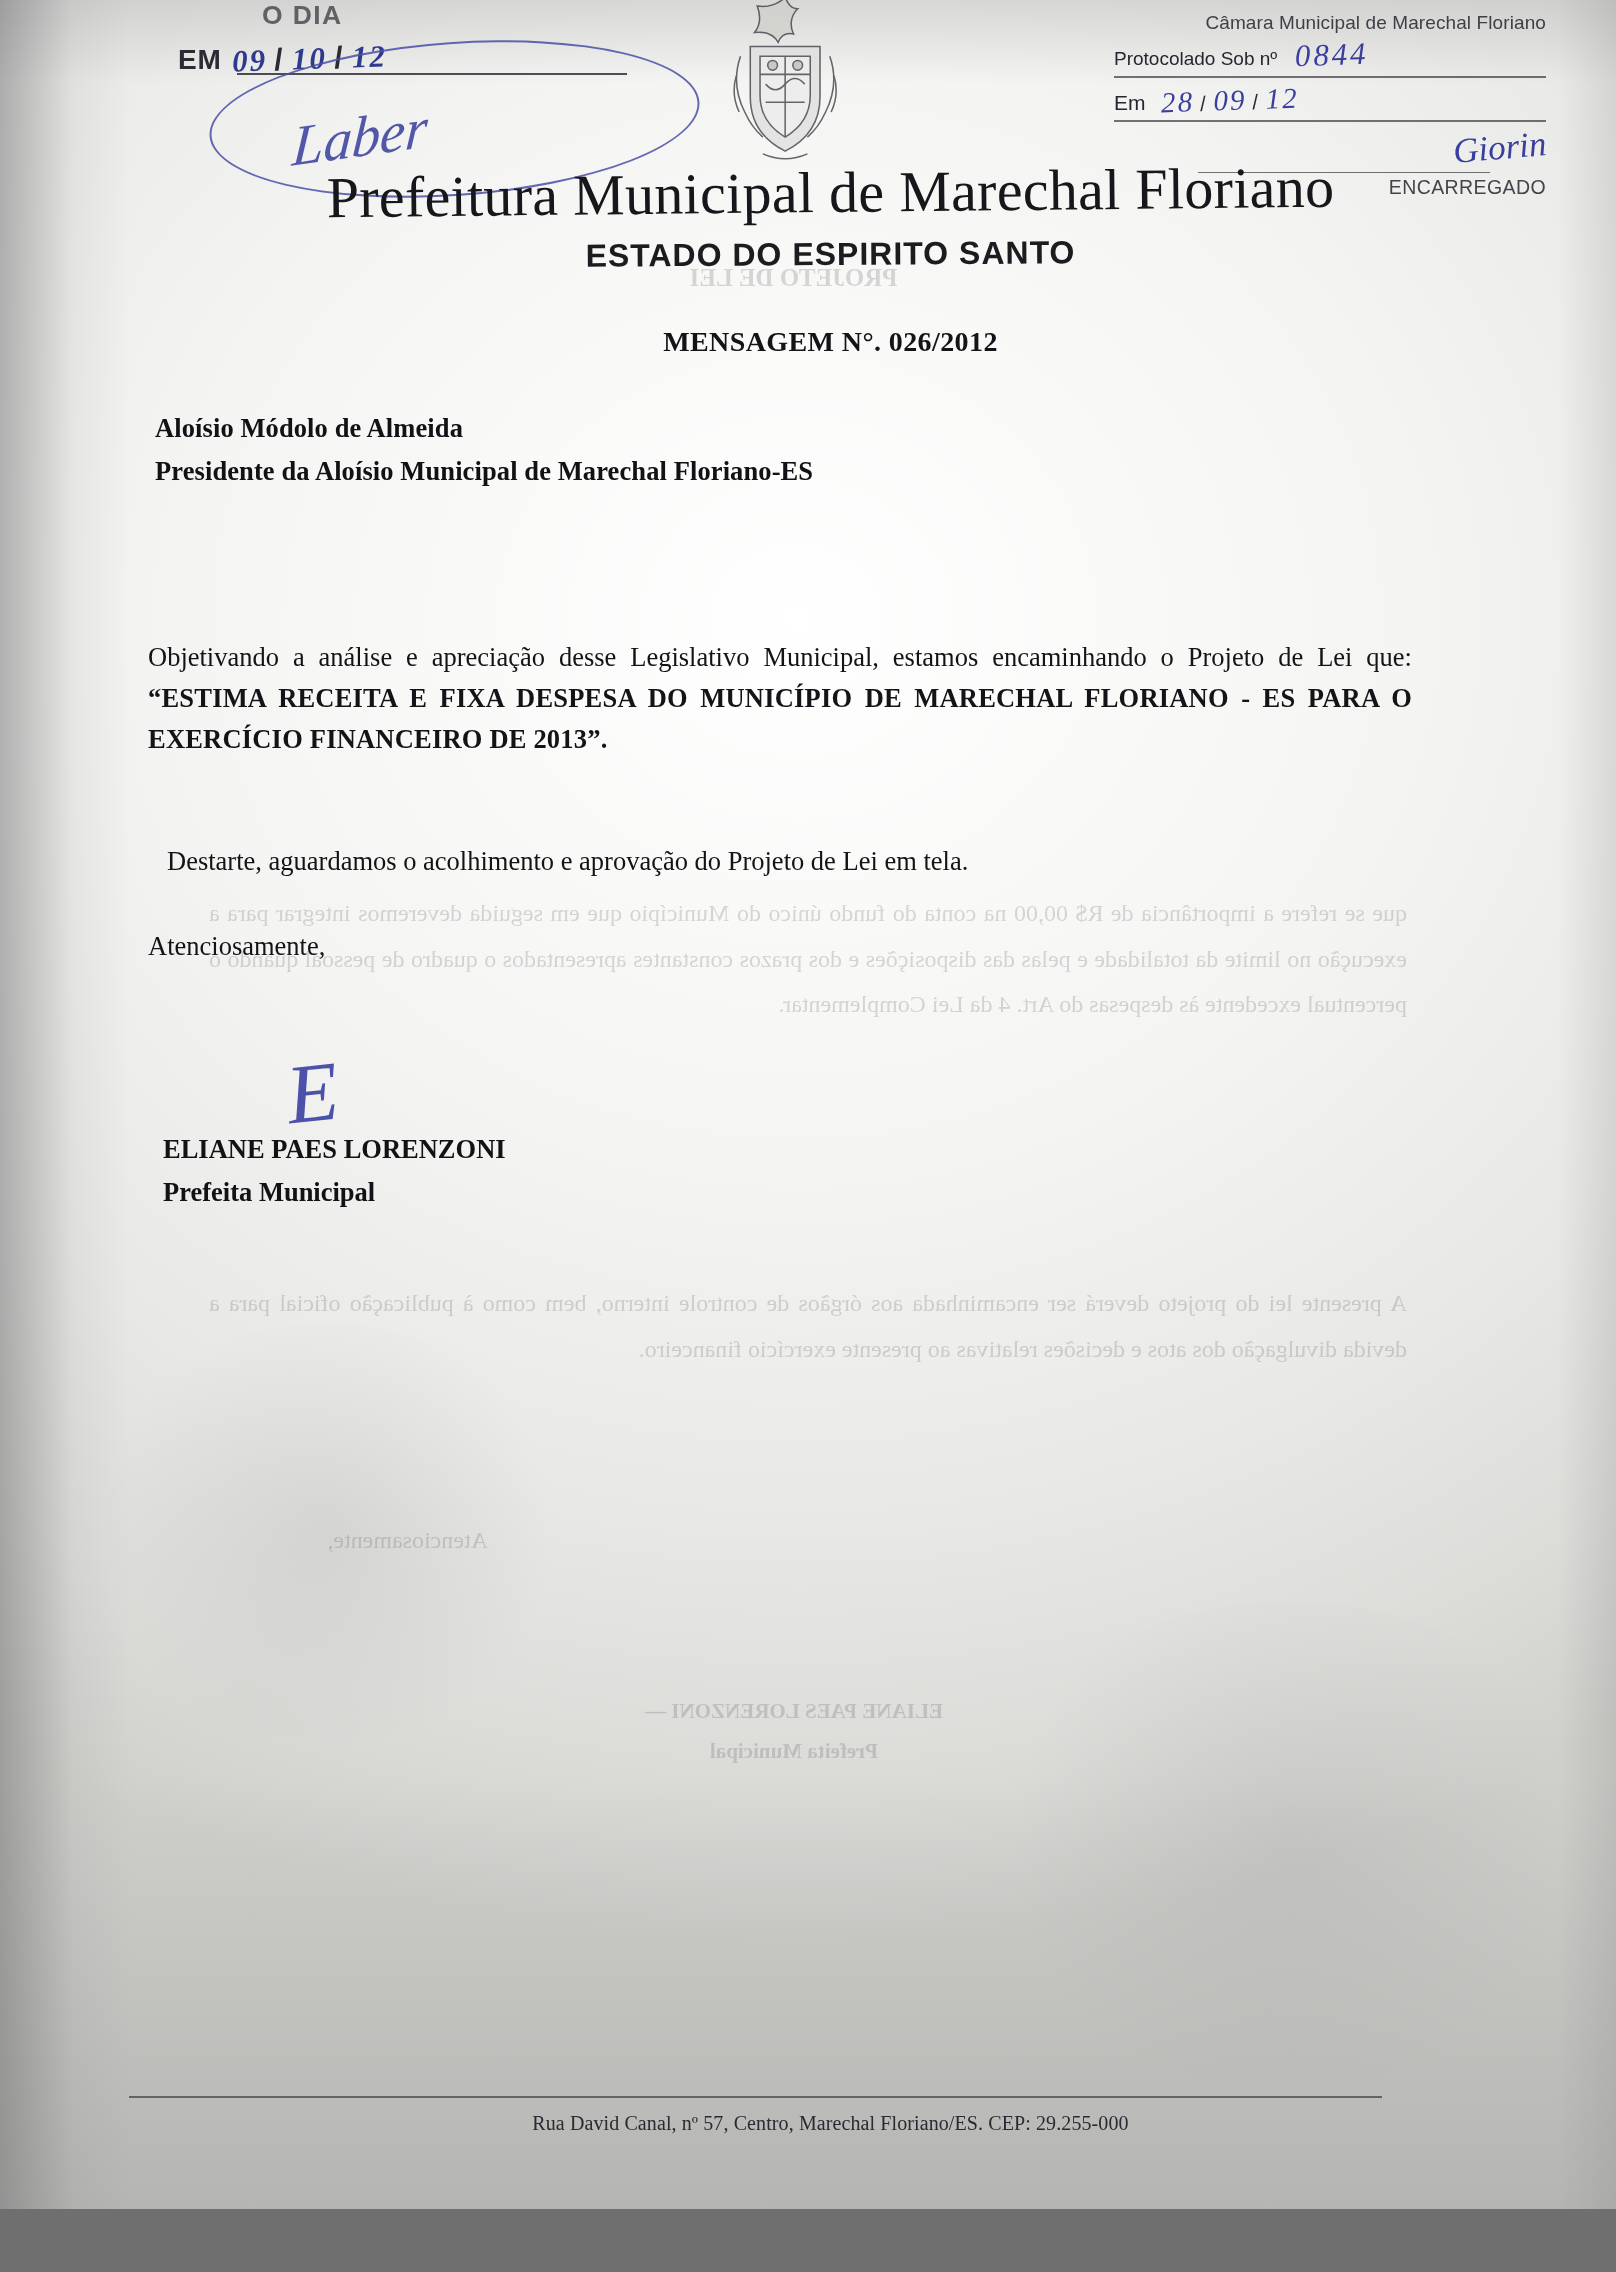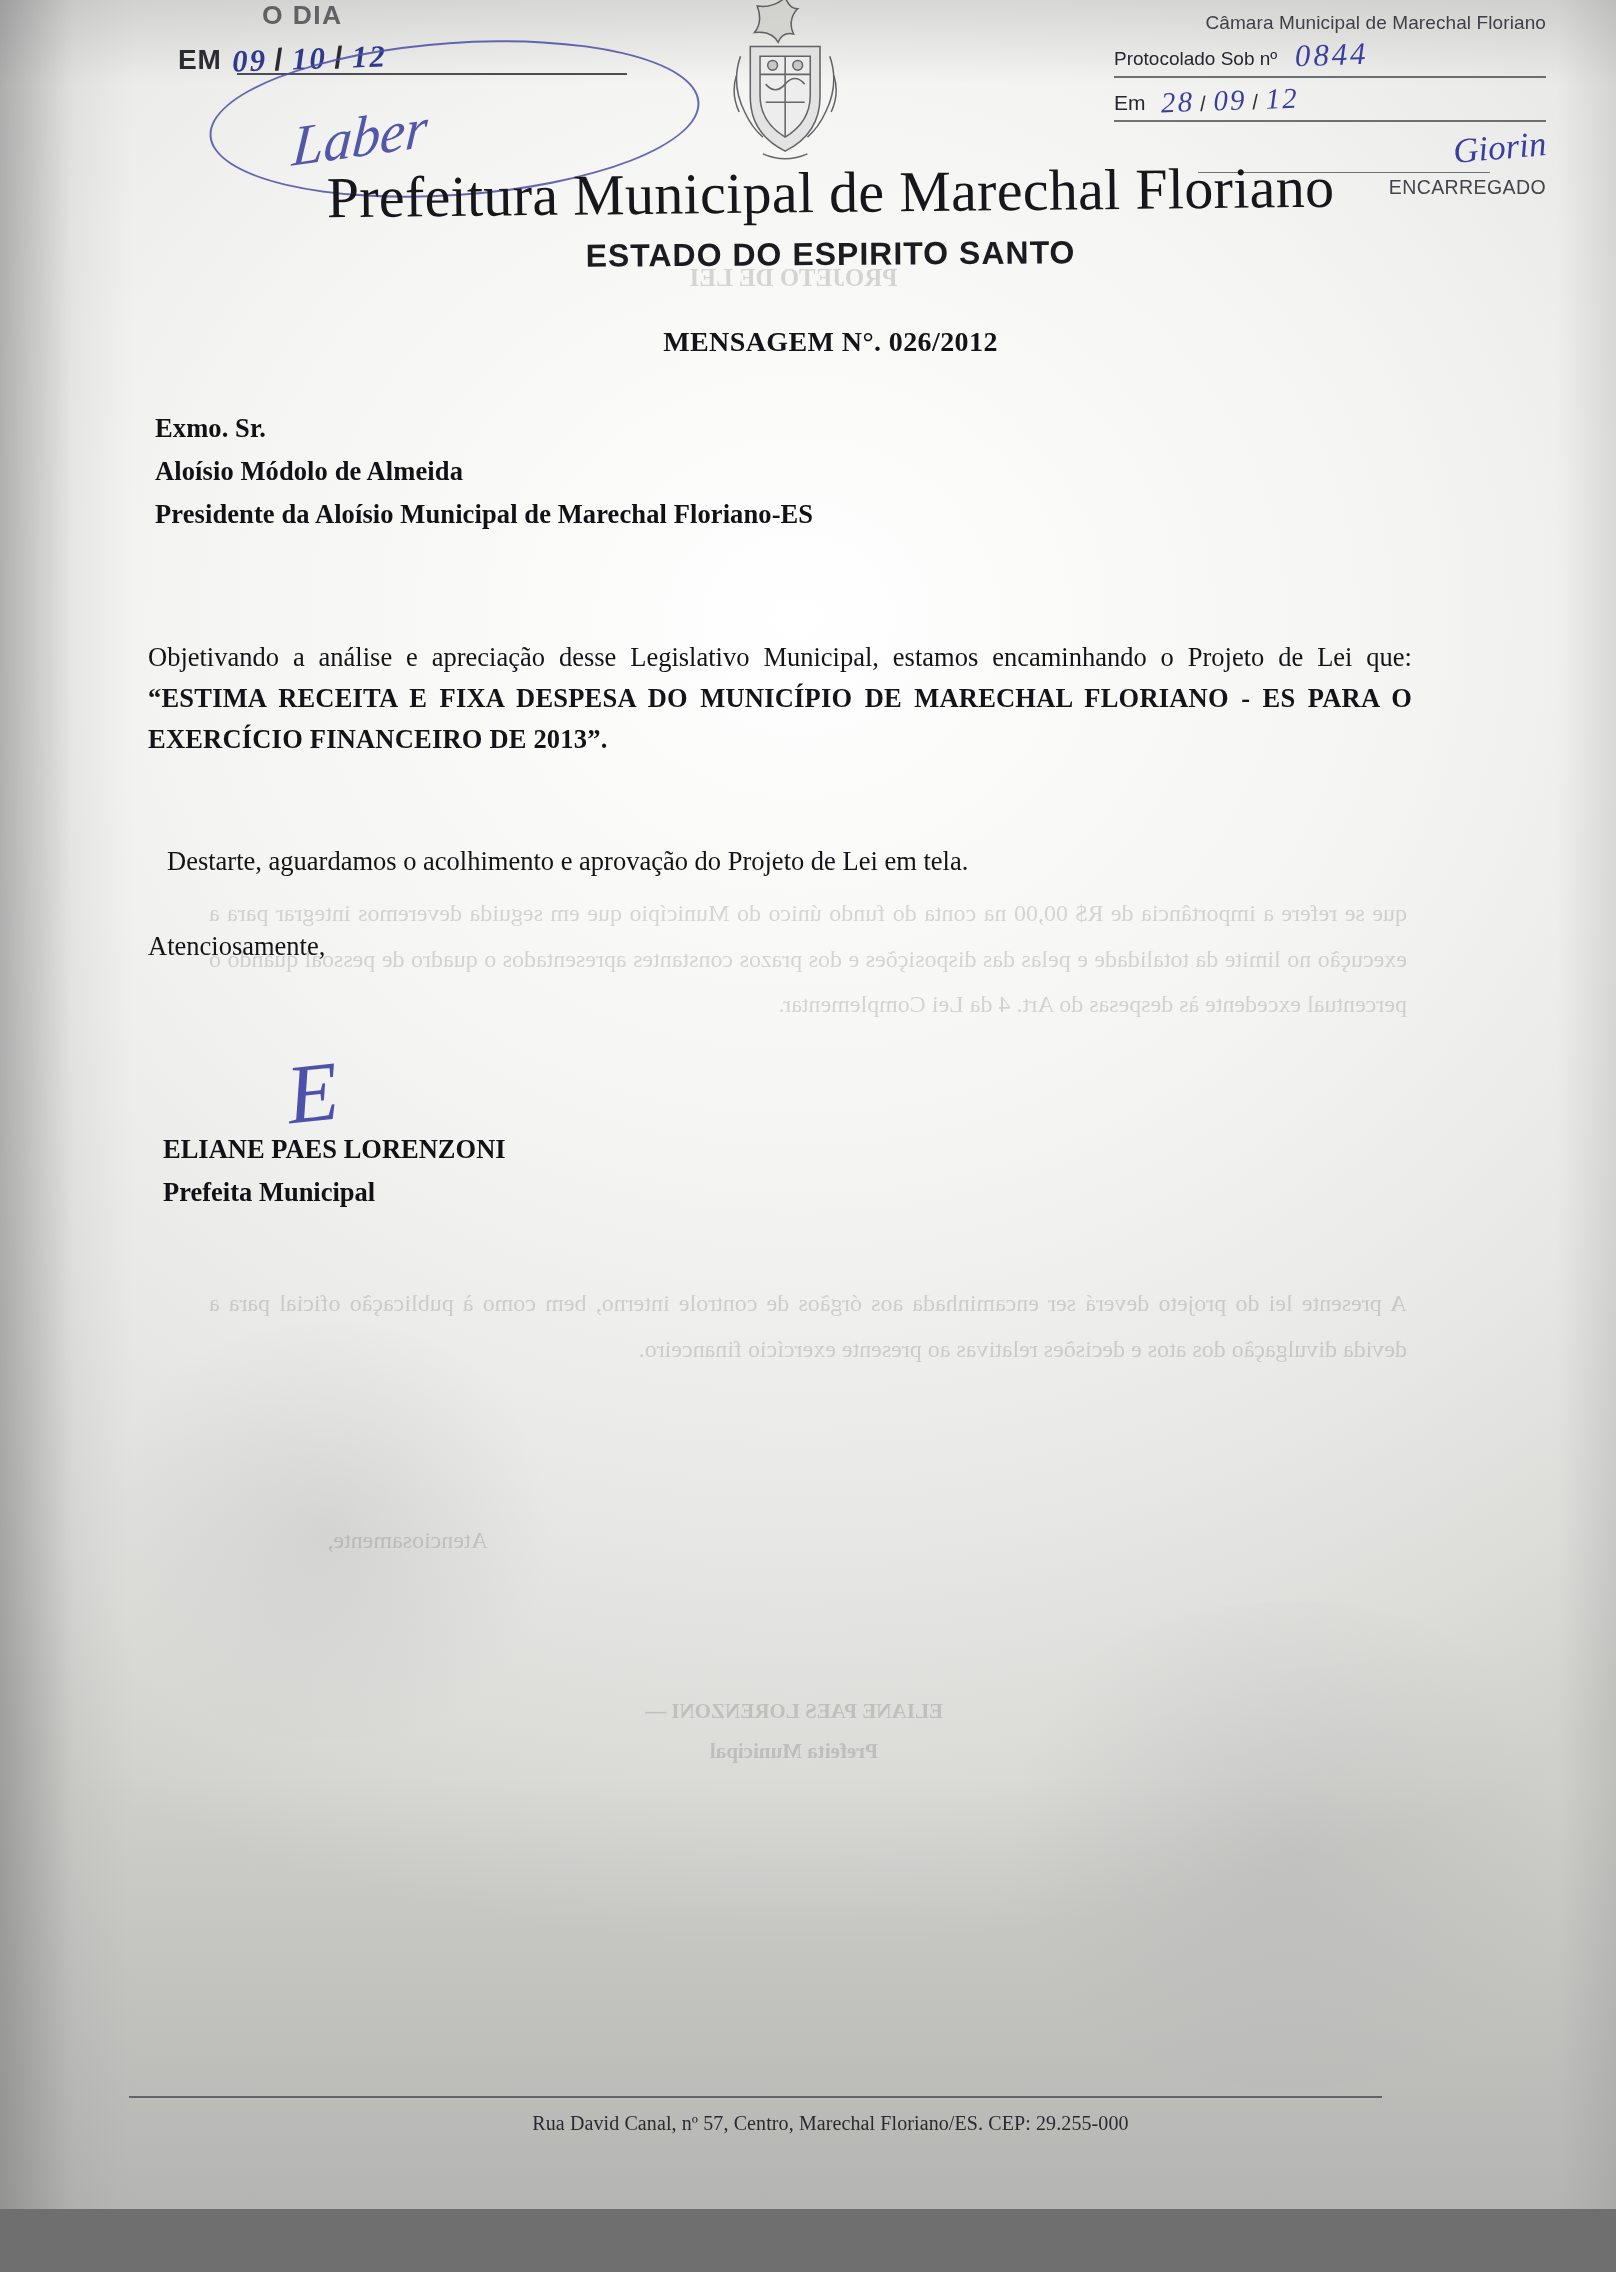--- a/index.html
+++ b/index.html
@@ -431,21 +431,20 @@
 
   <div class="ghost ghost-head">PROJETO DE LEI</div>
   <div class="ghost ghost-1">que se refere a importância de R$ 00,00 na conta do fundo único do Município que em seguida deveremos integrar para a execução no limite da totalidade e pelas das disposições e dos prazos constantes apresentados o quadro de pessoal quando o percentual excedente às despesas do Art. 4 da Lei Complementar.</div>
   <div class="ghost ghost-2">A presente lei do projeto deverá ser encaminhada aos órgãos de controle interno, bem como à publicação oficial para a devida divulgação dos atos e decisões relativas ao presente exercício financeiro.</div>
   <div class="ghost ghost-3">Atenciosamente,</div>
   <div class="ghost ghost-4">ELIANE PAES LORENZONI — Prefeita Municipal</div>
 
   <div class="doc-title">MENSAGEM N°. 026/2012</div>
 
   <div class="addressee">
-    <div>Exmo. Sr.</div>
     <div>Aloísio Módolo de Almeida</div>
     <div>Presidente da Aloísio Municipal de Marechal Floriano-ES</div>
   </div>
 
   <div class="para para-1">
     <span class="lead">Objetivando a análise e apreciação desse Legislativo Municipal, estamos encaminhando o Projeto de Lei que: </span><b>“ESTIMA RECEITA E FIXA DESPESA DO MUNICÍPIO DE MARECHAL FLORIANO - ES PARA O EXERCÍCIO FINANCEIRO DE 2013”.</b>
   </div>
 
   <div class="para para-2">Destarte, aguardamos o acolhimento e aprovação do Projeto de Lei em tela.</div>
   <div class="para para-3">Atenciosamente,</div>

